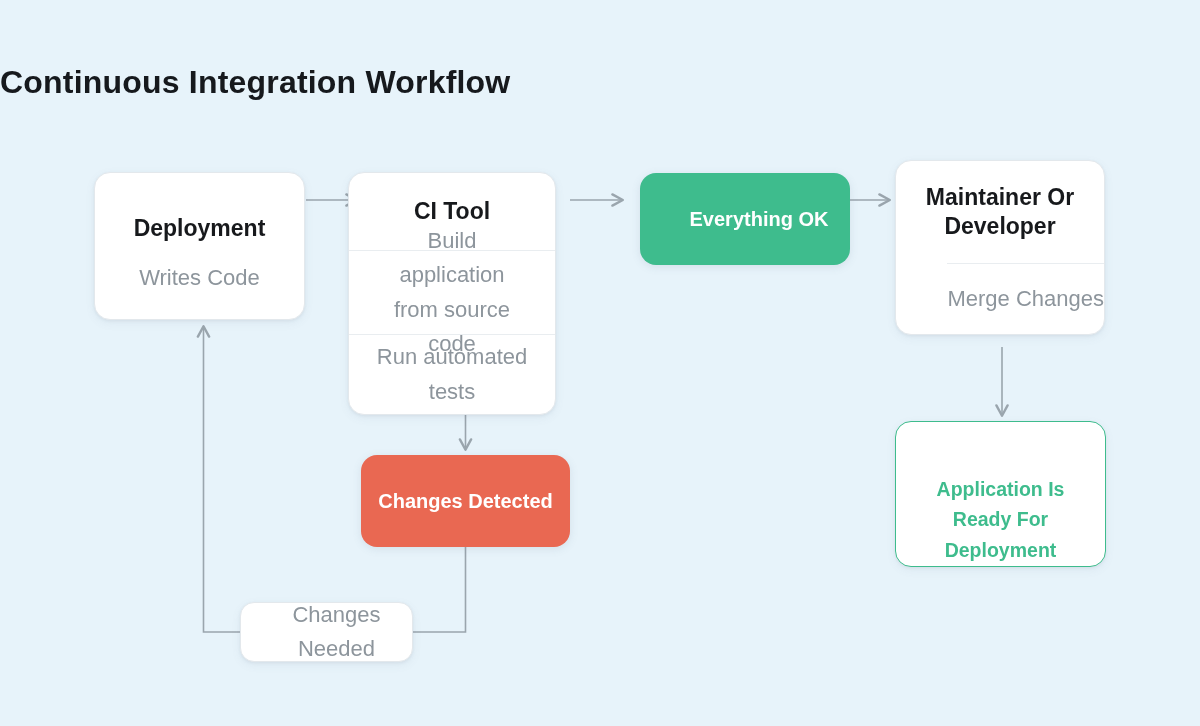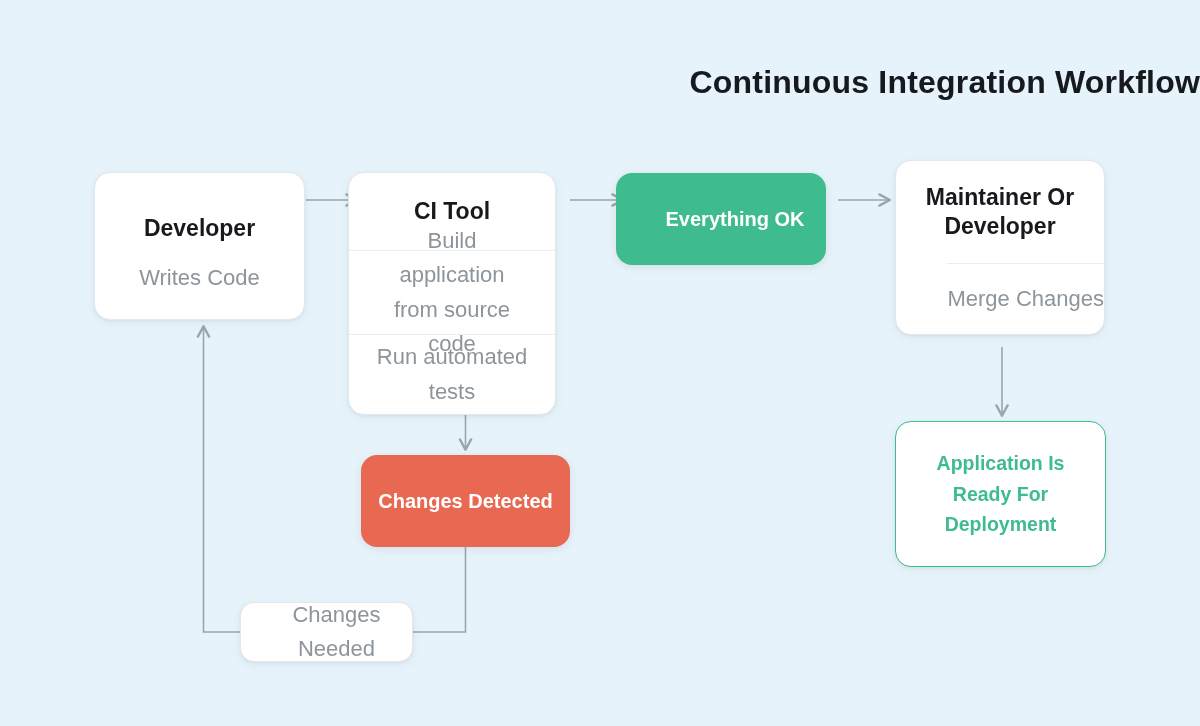--- a/index.html
+++ b/index.html
@@ -4,21 +4,21 @@
 <style>
   :root{
     --bg:#e7f3fa; --card:#ffffff; --card-border:#e3e8ec; --divider:#e9edf0;
     --title-text:#16191d; --heading-text:#17191c; --muted-text:#8d959c;
     --green:#3ebc8d; --red:#e96852; --white-text:#ffffff; --arrow:#9aa5ad;
   }
   *{margin:0;padding:0;box-sizing:border-box;}
   html,body{width:1200px;height:726px;}
   body{font-family:"Liberation Sans","DejaVu Sans",sans-serif;}
   .stage{position:relative;width:1200px;height:726px;background:var(--bg);overflow:hidden;}
-  .diagram-title{position:absolute;top:64px;left:0;width:100%;text-align:right;
+  .diagram-title{position:absolute;top:64px;left:0;width:100%;text-align:left;
     font-size:32px;font-weight:700;color:var(--title-text);letter-spacing:.2px;}
   .edges{position:absolute;inset:0;width:1200px;height:726px;z-index:1;}
   .edge{stroke:var(--arrow);stroke-width:1.6;fill:none;}
   .node{position:absolute;z-index:2;background:var(--card);border:1px solid var(--card-border);
     border-radius:16px;box-shadow:0 1px 3px rgba(100,120,140,.10),0 3px 10px rgba(100,120,140,.08);
     display:flex;flex-direction:column;overflow:hidden;}
   .section{display:flex;align-items:center;justify-content:center;text-align:center;}
   .section + .section{border-top:1px solid var(--divider);}
   .section.no-divider{border-top:none;}
   .card-title{font-size:23px;font-weight:700;color:var(--heading-text);line-height:1.26;}
@@ -28,30 +28,30 @@
   .pill-green{background:var(--green);}
   .pill-red{background:var(--red);}
   .pill-label{font-size:20px;font-weight:700;color:var(--white-text);}
   .node-developer{left:94px;top:172px;width:211px;height:148px;}
   .node-developer .sec-title{height:78px;align-items:flex-end;padding-bottom:8px;}
   .node-developer .sec-sub{flex:1;align-items:flex-start;padding-top:10px;}
   .node-ci-tool{left:348px;top:172px;width:208px;height:243px;}
   .node-ci-tool .sec-title{height:77px;}
   .node-ci-tool .sec-row1{height:84px;padding:16px 26px;}
   .node-ci-tool .sec-row2{flex:1;padding:0 12px;}
-  .pill-everything-ok{left:616px;top:173px;width:210px;height:92px;padding-left:28px;}
+  .pill-everything-ok{left:640px;top:173px;width:210px;height:92px;padding-left:28px;}
   .node-maintainer{left:895px;top:160px;width:210px;height:175px;align-items:flex-end;}
   .node-maintainer .sec-title{height:102px;padding:0 16px;}
   .node-maintainer .sec-sub{flex:1;}
   .pill-problem{left:361px;top:455px;width:209px;height:92px;}
   .node-changes{left:240px;top:602px;width:173px;height:60px;border-radius:14px;
     align-items:center;justify-content:center;flex-direction:row;}
   .node-changes .card-sub{text-align:center;margin-left:20px;}
   .node-app-ready{left:895px;top:421px;width:211px;height:146px;border:1.5px solid var(--green);
-    align-items:center;justify-content:center;flex-direction:row;}
+    align-items:flex-end;justify-content:center;flex-direction:row;}
   .app-ready-label{font-size:19.5px;font-weight:700;color:var(--green);line-height:1.58;
     text-align:center;padding:0 33px;}
 </style>
 </head>
 <body>
 
 <div class="stage">
 
   <h1 class="diagram-title">Continuous Integration Workflow</h1>
 
@@ -64,21 +64,21 @@
     <path class="edge" d="M306 200 H356" marker-end="url(#head)"></path>
     <path class="edge" d="M570 200 H622" marker-end="url(#head)"></path>
     <path class="edge" d="M838 200 H889" marker-end="url(#head)"></path>
     <path class="edge" d="M1002 347 V415" marker-end="url(#head)"></path>
     <path class="edge" d="M465.5 415 V449" marker-end="url(#head)"></path>
     <path class="edge" d="M465.5 547 V632 H203.5 V327" marker-end="url(#head)"></path>
   </svg>
 
   <div class="node node-developer">
     <div class="section sec-title no-divider">
-      <span class="card-title">Developer</span>
+      <span class="card-title">Deployment</span>
     </div>
     <div class="section sec-sub no-divider">
       <span class="card-sub">Writes Code</span>
     </div>
   </div>
 
   <div class="node node-ci-tool">
     <div class="section sec-title">
       <span class="card-title">CI Tool</span>
     </div>

